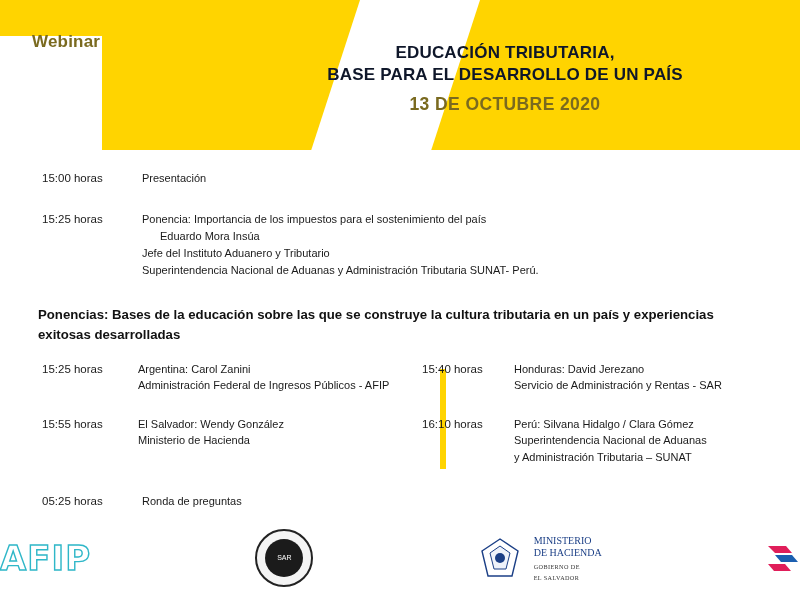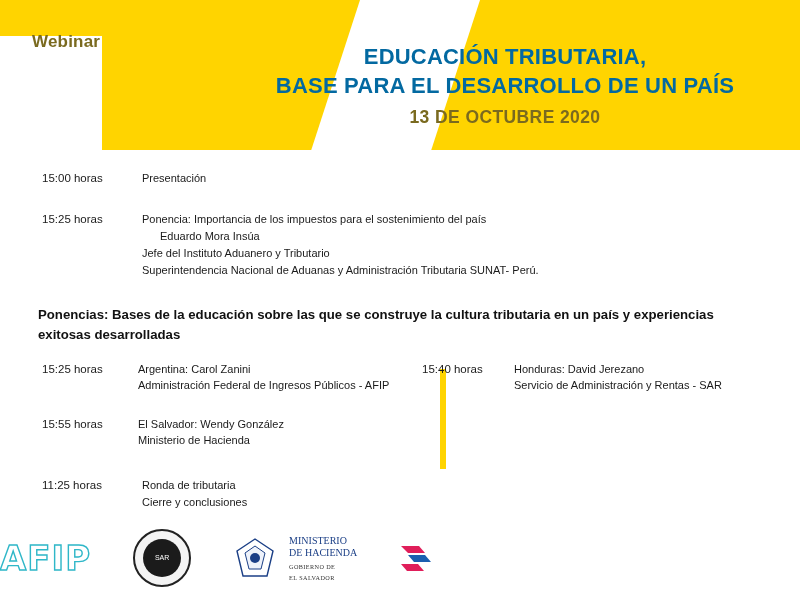--- a/index.html
+++ b/index.html
@@ -61,23 +61,23 @@
   }
   .title-block {
     position: absolute;
     top: 42px;
     left: 225px;
     width: 560px;
     text-align: center;
     z-index: 5;
   }
   .title-line {
-    font-size: 22px;
-    font-weight: bold;
-    color: #0369a1;
+    font-size: 17px;
+    font-weight: bold;
+    color: #0f172a;
     line-height: 1.32;
     letter-spacing: 0.2px;
   }
   .subtitle-line {
     margin-top: 7px;
     font-size: 17.5px;
     font-weight: bold;
     color: #7a6a1f;
     letter-spacing: 0.4px;
   }
@@ -158,21 +158,21 @@
 
   
   .logos {
     position: absolute;
     bottom: 8px;
     left: 0;
     width: 800px;
     height: 68px;
     display: flex;
     align-items: center;
-    justify-content: flex-start;
+    justify-content: space-between;
     gap: 42px;
   }
   .logo-afip {
     font-size: 34px;
     font-weight: bold;
     letter-spacing: 1px;
     color: #ffffff;
     -webkit-text-stroke: 1.4px #2FB7C8;
     font-family: "DejaVu Sans", sans-serif;
   }
@@ -286,28 +286,35 @@
     </div>
 
     <div class="col col-right">
       <div class="crow">
         <div class="time">15:40 horas</div>
         <div class="desc">
           <div>Honduras: David Jerezano</div>
           <div>Servicio de Administración y Rentas - SAR</div>
         </div>
       </div>
+      <div class="crow" style="margin-top:18px">
+        <div class="time">16:10 horas</div>
+        <div class="desc">
+          <div>Perú: Silvana Hidalgo / Clara Gómez</div>
+          <div>Superintendencia Nacional de Aduanas</div>
+          <div>y Administración Tributaria – SUNAT</div>
+        </div>
+      </div>
     </div>
   </div>
 
   <div class="last-row">
-    <div class="time">11:25 horas</div>
+    <div class="time">05:25 horas</div>
     <div class="desc">
-      <div>Ronda de tributaria</div>
-      <div>Cierre y conclusiones</div>
+      <div>Ronda de preguntas</div>
     </div>
   </div>
 </div>
 
 <div class="logos">
 
   <div class="logo-afip">AFIP</div>
 
   <div class="logo-seal">
     <div class="inner">SAR</div>

